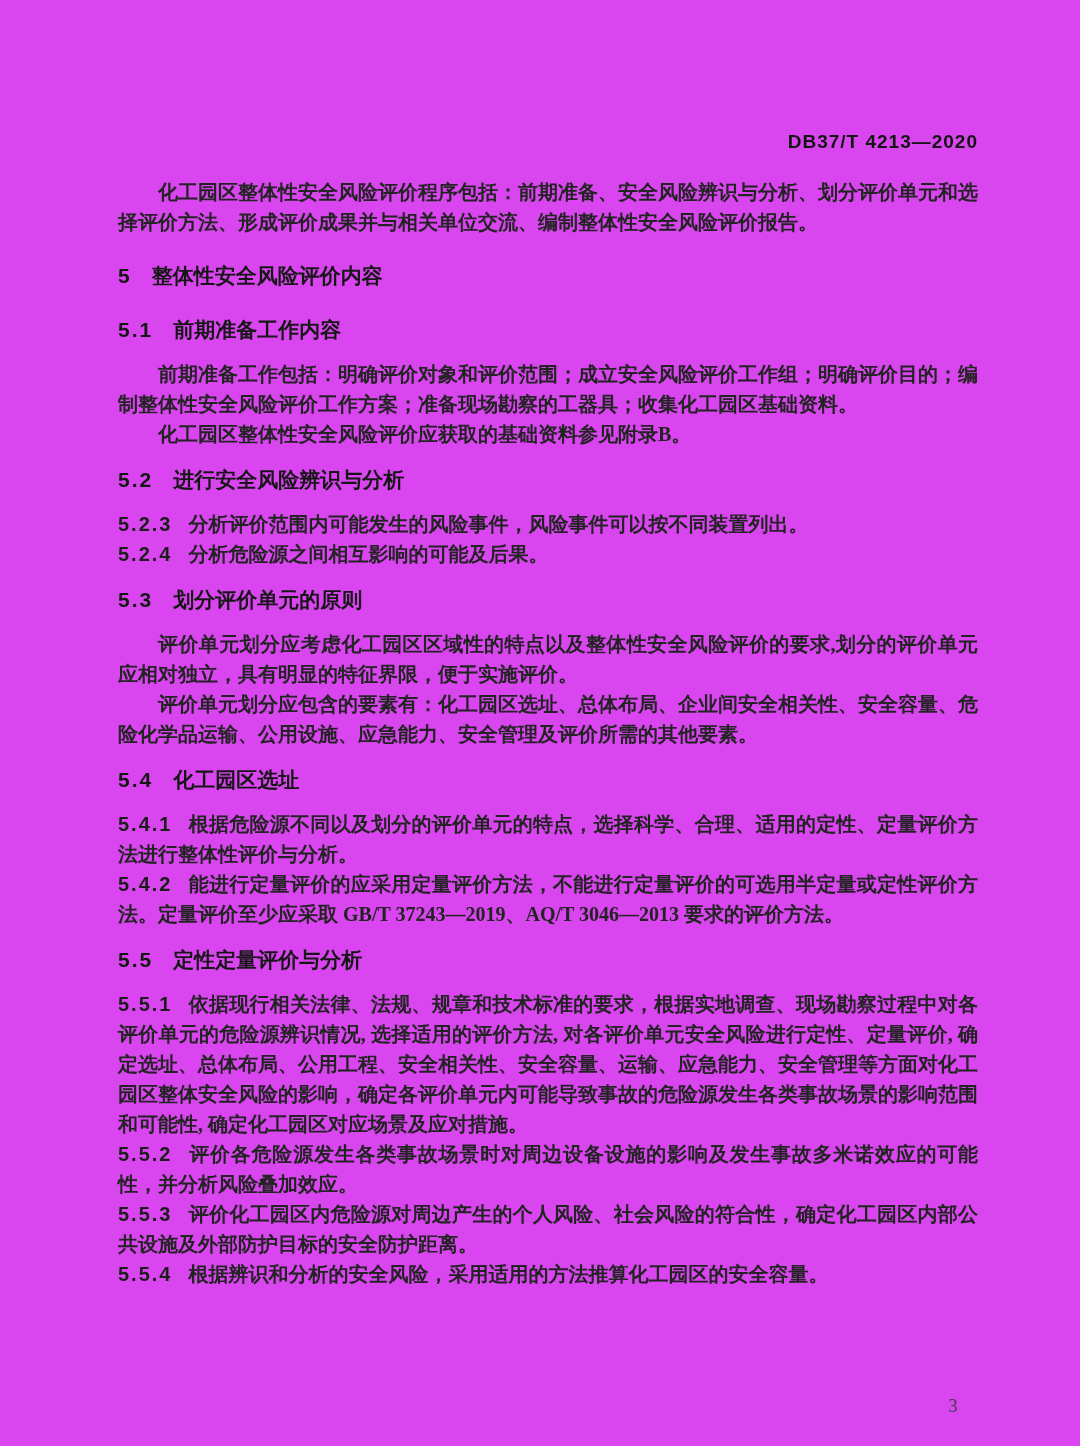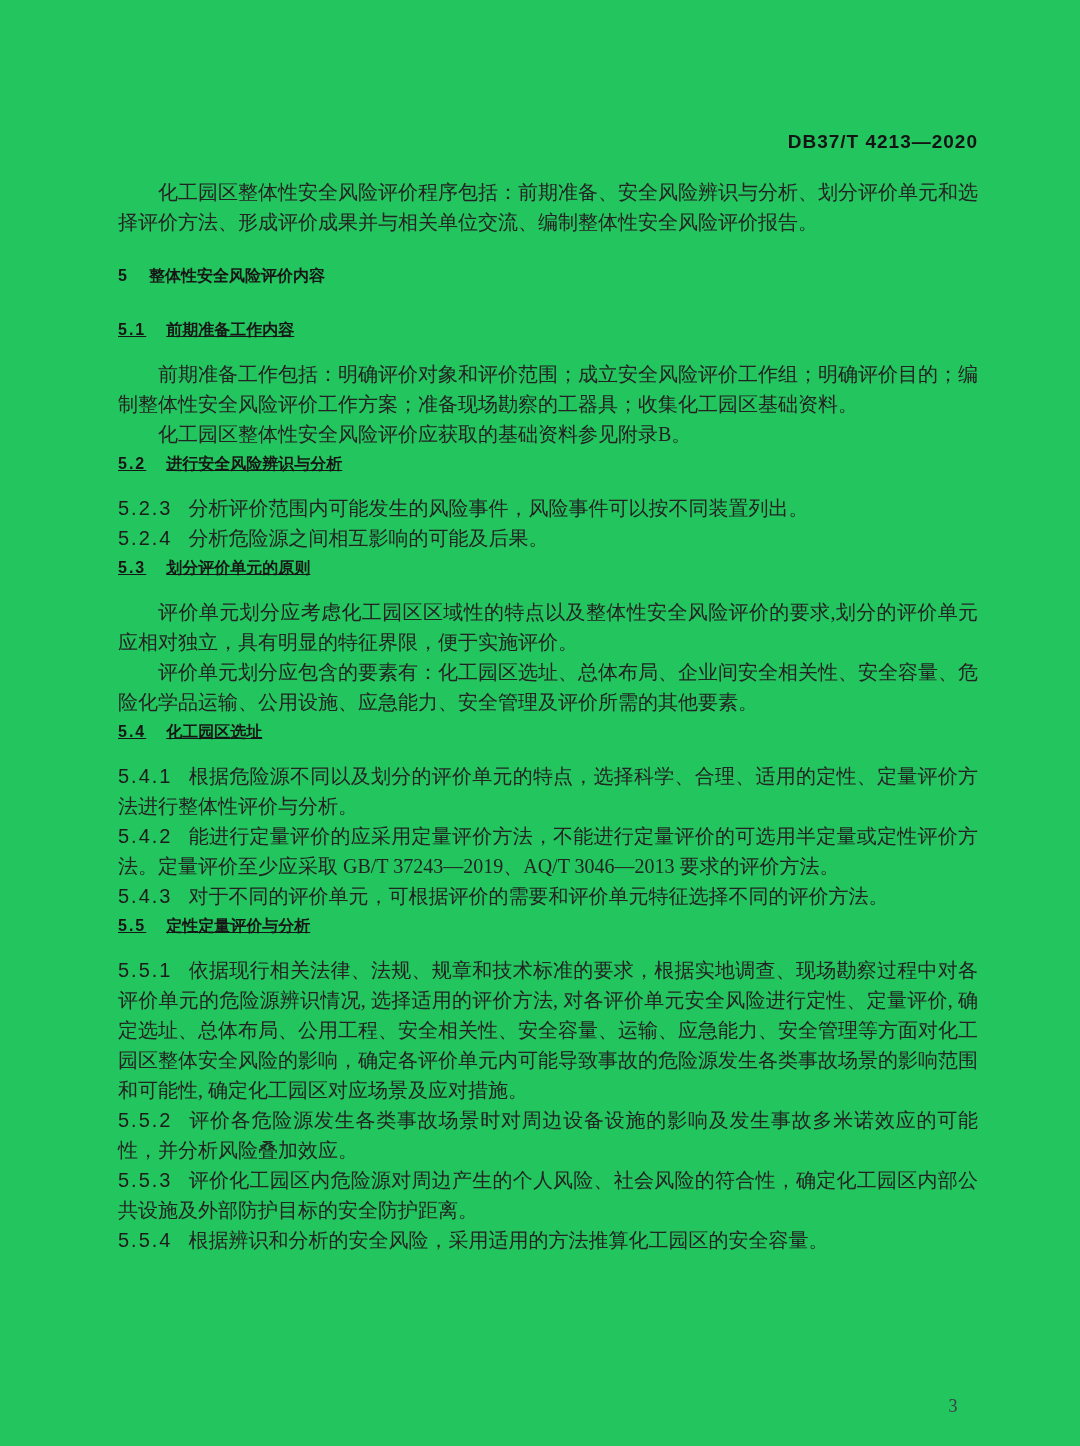--- a/index.html
+++ b/index.html
@@ -1,20 +1,20 @@
 <!DOCTYPE html>
 <html lang="zh"><head>
 <meta charset="utf-8">
 <style>
   html,body{margin:0;padding:0;background:#e8e8e8;}
   .page{
     position:relative;
     width:1080px;height:1446px;
     margin:0 auto;
-    background:#22c55e;
+    background:#d946ef;
     color:#1f1f1f;
     overflow:hidden;
     font-family:"Liberation Serif","DejaVu Serif",serif;
   }
   .content{
     position:absolute;
     left:118px;
     width:860px;
     top:0;
   }
@@ -27,39 +27,40 @@
     line-height:22px;
     letter-spacing:1px;
     color:#141414;
   }
   p.para, p.clause{
     margin:0;
     font-size:20px;
     line-height:30px;
     text-align:justify;
     color:#232323;
+    font-weight:bold;
   }
   p.para{ text-indent:2em; }
   p.first{ margin-top:24px; }
   p.clause .num{
     font-family:"Liberation Sans","DejaVu Sans",sans-serif;
     letter-spacing:2px;
     margin-right:16px;
     color:#1c1c1c;
   }
   h2.lvl1, h3.lvl2{
     font-family:"Liberation Sans","DejaVu Sans",sans-serif;
     font-weight:bold;
-    font-size:16px;
+    font-size:21px;
     line-height:30px;
     color:#161616;
     text-align:left;
   }
   h2.lvl1{ margin:24px 0 24px 0; }
-  h3.lvl2{ margin:0 0 14px 0;text-decoration:underline; }
+  h3.lvl2{ margin:16px 0 14px 0; }
   h2.lvl1 .hnum, h3.lvl2 .hnum{
     margin-right:20px;
     letter-spacing:2px;
   }
   .page-number{
     position:absolute;
     right:112px;
     top:1396px;
     width:30px;
     text-align:center;
@@ -110,23 +111,20 @@
     <h3 class="lvl2">
       <span class="hnum">5.4</span><span>化工园区选址</span>
     </h3>
 
     <p class="clause">
       <span class="num">5.4.1</span><span>根据危险源不同以及划分的评价单元的特点，选择科学、合理、适用的定性、定量评价方法进行整体性评价与分析。</span>
     </p>
     <p class="clause">
       <span class="num">5.4.2</span><span>能进行定量评价的应采用定量评价方法，不能进行定量评价的可选用半定量或定性评价方法。定量评价至少应采取 GB/T 37243—2019、AQ/T 3046—2013 要求的评价方法。</span>
     </p>
-    <p class="clause">
-      <span class="num">5.4.3</span><span>对于不同的评价单元，可根据评价的需要和评价单元特征选择不同的评价方法。</span>
-    </p>
 
     <h3 class="lvl2">
       <span class="hnum">5.5</span><span>定性定量评价与分析</span>
     </h3>
 
     <p class="clause">
       <span class="num">5.5.1</span><span>依据现行相关法律、法规、规章和技术标准的要求，根据实地调查、现场勘察过程中对各评价单元的危险源辨识情况, 选择适用的评价方法, 对各评价单元安全风险进行定性、定量评价, 确定选址、总体布局、公用工程、安全相关性、安全容量、运输、应急能力、安全管理等方面对化工园区整体安全风险的影响，确定各评价单元内可能导致事故的危险源发生各类事故场景的影响范围和可能性, 确定化工园区对应场景及应对措施。</span>
     </p>
     <p class="clause">
       <span class="num">5.5.2</span><span>评价各危险源发生各类事故场景时对周边设备设施的影响及发生事故多米诺效应的可能性，并分析风险叠加效应。</span>

